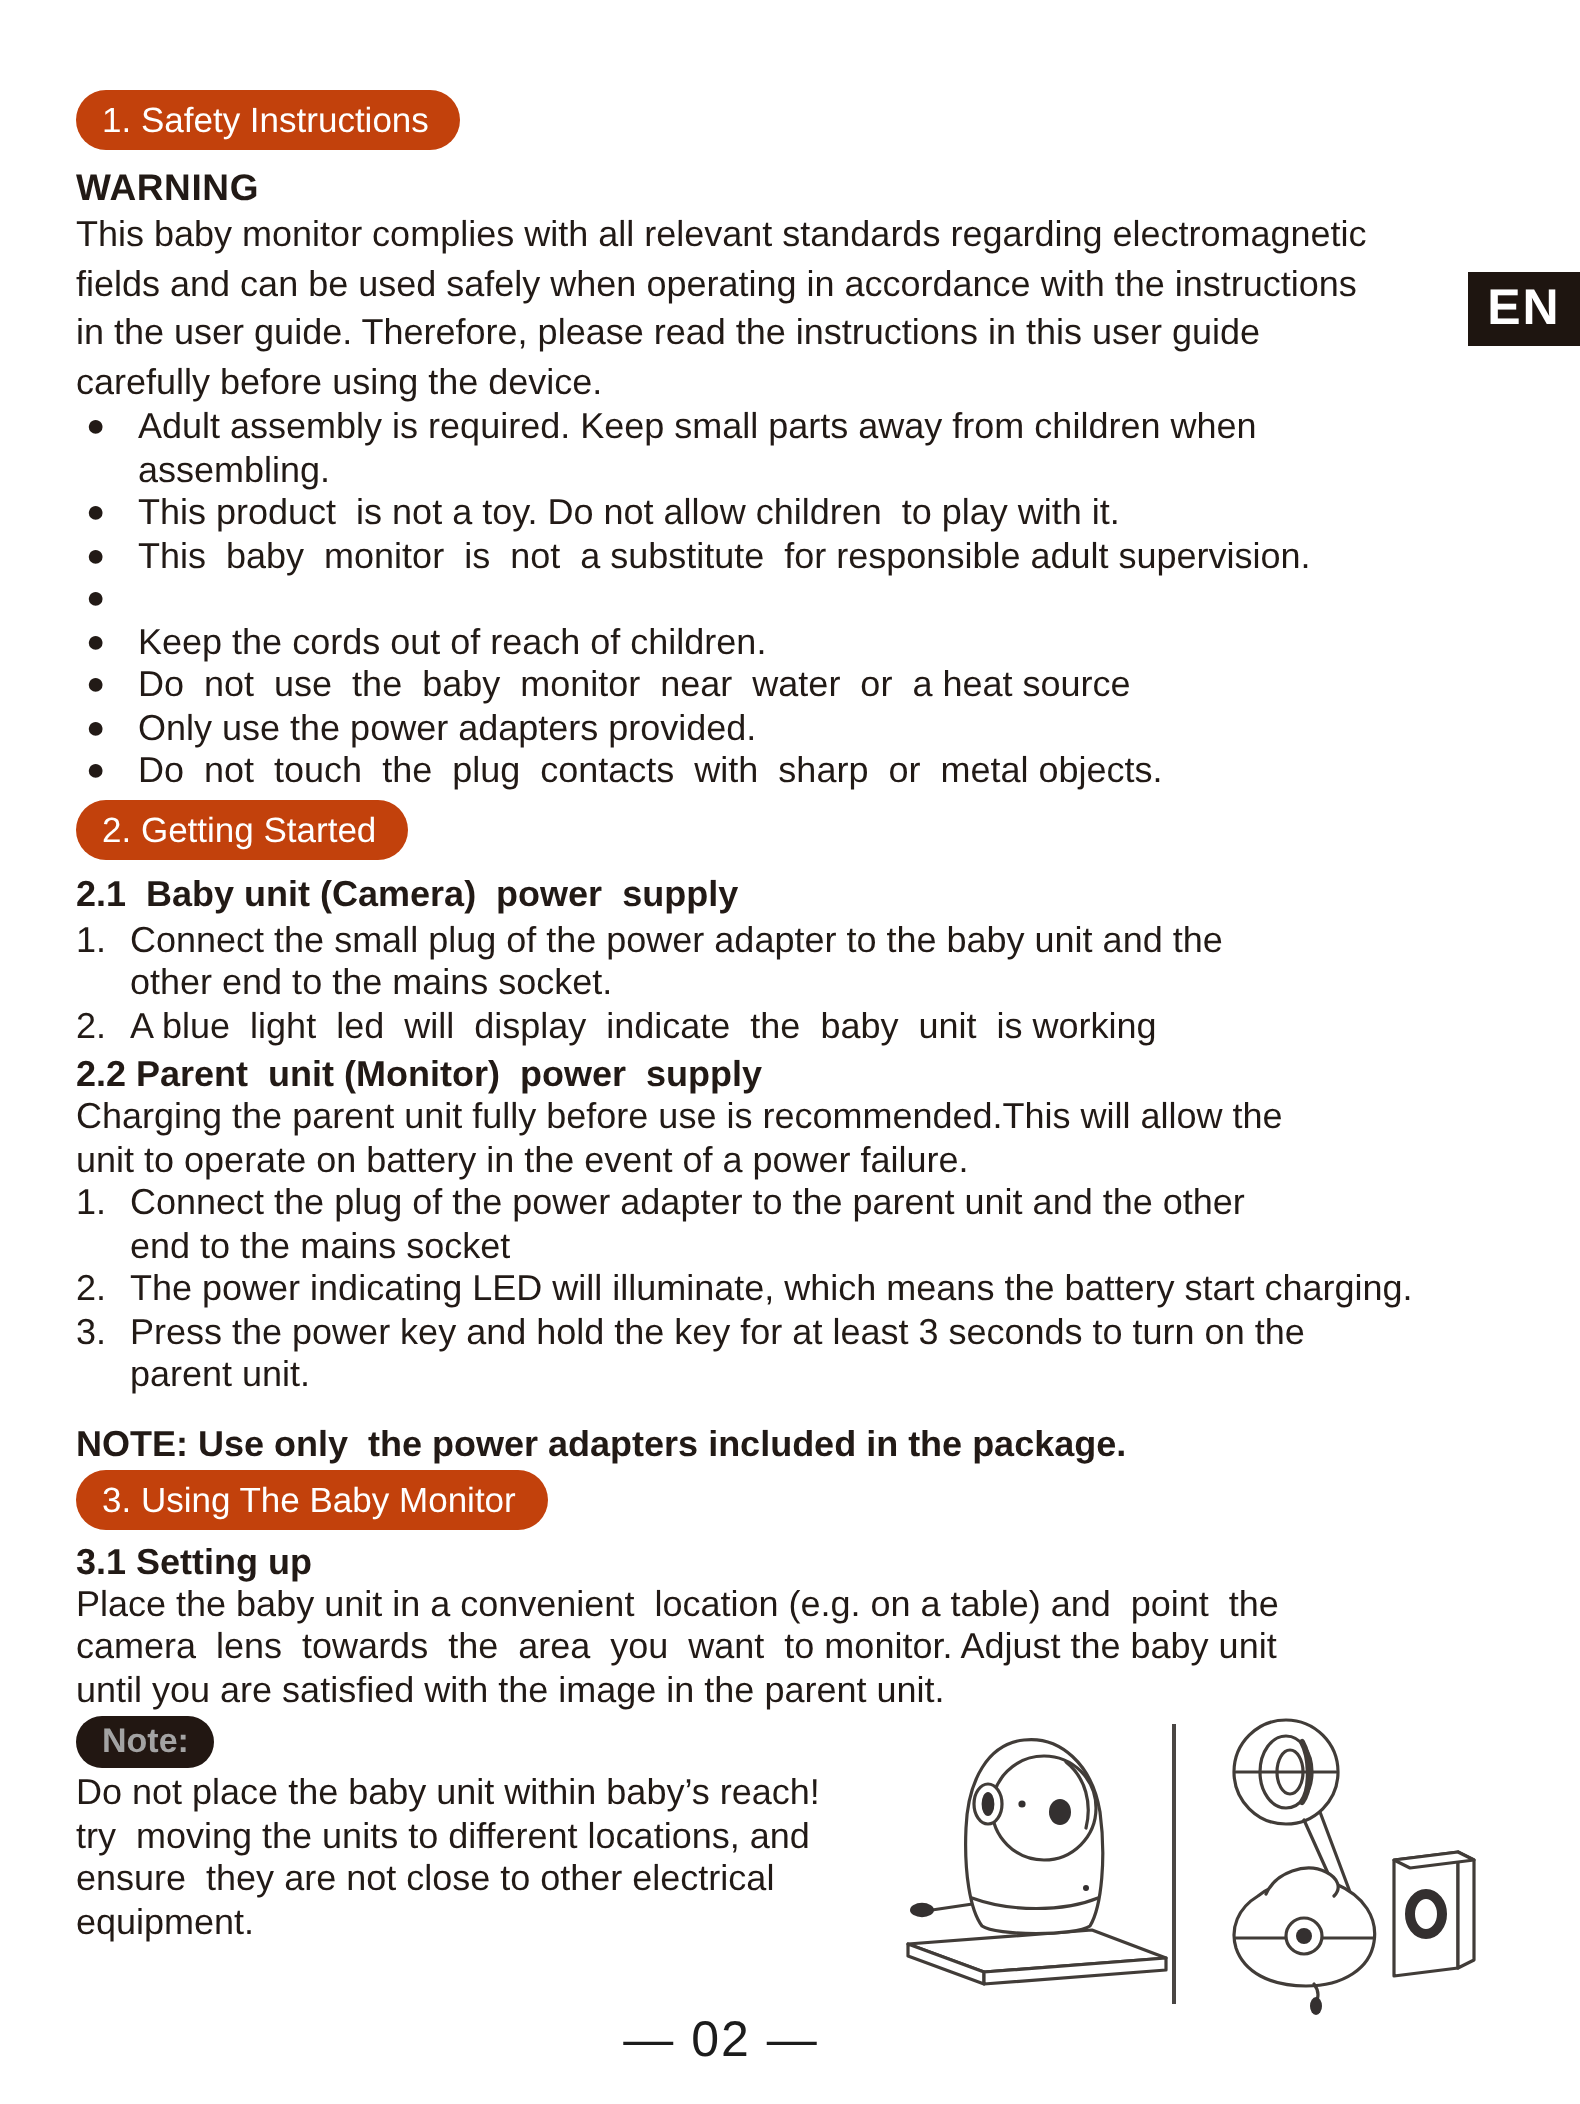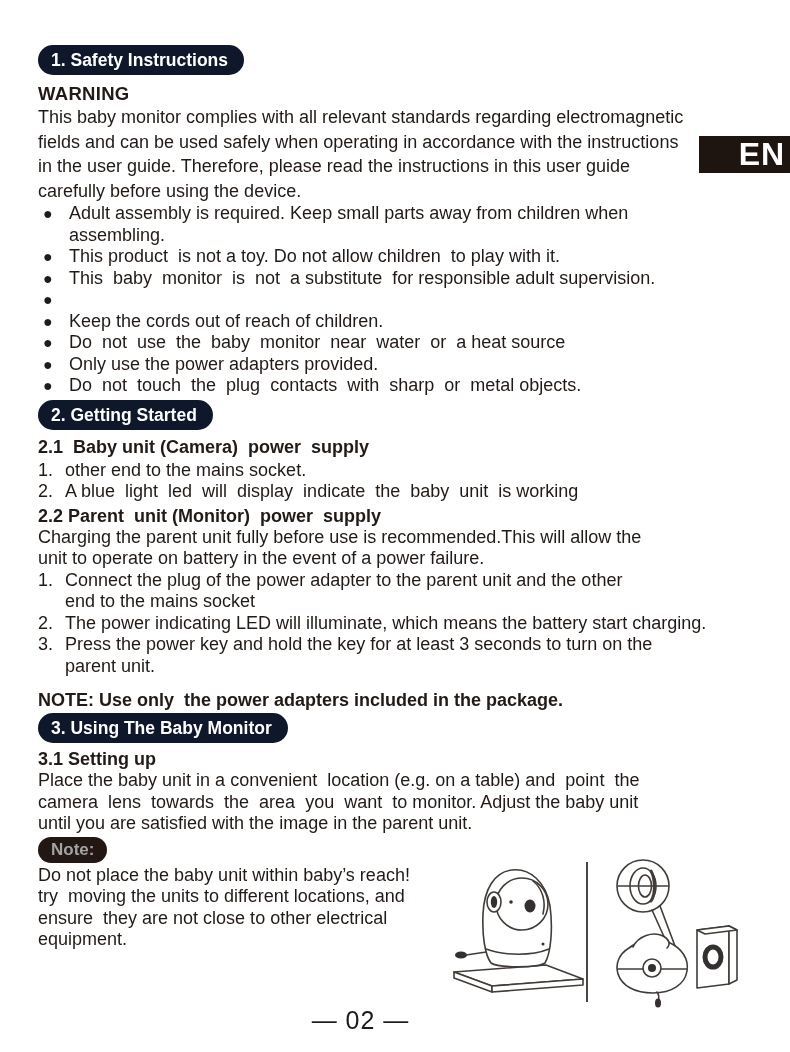--- a/index.html
+++ b/index.html
@@ -3,40 +3,40 @@
 <meta charset="utf-8">
 <style>
   html,body { margin:0; padding:0; background:#ffffff; }
   .page {
     position:relative; width:790px; height:1052px; background:#ffffff;
     font-family:"Liberation Sans","DejaVu Sans",sans-serif; color:#221a16;
     overflow:hidden;
   }
   .content { position:absolute; left:38px; top:0; width:714px; }
   .pill {
-    display:inline-block; background:#0f172a; color:#ffffff; font-weight:bold;
+    display:inline-block; background:#c2410c; color:#ffffff; font-weight:normal;
     font-size:17.5px; line-height:20px; padding:5px 16px 5px 13px; border-radius:16px;text-align:center;
   }
   .note-pill {
     display:inline-block; background:#221712; color:#a3a3a3; font-weight:bold;
     font-size:17px; line-height:20px; padding:3px 13px; border-radius:13px;
   }
   .h { font-weight:bold; font-size:18px; line-height:22px; white-space:pre;margin-top:12px; }
   .warning { font-size:18.5px; letter-spacing:.3px; }
   .ln { white-space:pre; font-size:18px; line-height:21.5px; }
   .intro .ln { line-height:24.5px; }
   .li { display:flex; }
   .mk { flex:none; width:26px; font-size:16px; line-height:21.5px; padding-left:5px; }
   .num { flex:none; width:27px; font-size:18px; line-height:21.5px; padding-left:0; }
   .mt45{margin-top:45px} .mt8{margin-top:8px} .mt6{margin-top:6px}
   .mt5{margin-top:5px} .mt3{margin-top:3px} .mt2{margin-top:2px} .mt0{margin-top:0}
   .lang-tab {
     position:absolute; right:0; top:136px; width:56px; height:37px; background:#1e1510;
-    color:#ffffff; font-weight:bold; font-size:32px; letter-spacing:1px;
-    display:flex; align-items:center; justify-content:center;padding-left:35px;
+    color:#ffffff; font-weight:bold; font-size:25px; letter-spacing:1px;
+    display:flex; align-items:center; justify-content:center;
   }
   .page-number {
     position:absolute; left:0; top:1006px; width:721px; text-align:center;
     font-size:25px; color:#1c1c1c; letter-spacing:1px;
   }
   .illo { position:absolute; left:450px; top:856px; width:340px; height:152px; }
   .illo svg { position:absolute; top:0; }
   .svg-a { left:0; }
   .svg-b { left:146px; }
   .divider { position:absolute; left:136px; top:6px; width:2px; height:140px; background:#4a4644; }
@@ -103,20 +103,21 @@
 
     <div class="mt3">
       <span class="pill">2. Getting Started</span>
     </div>
     <div class="h mt6">2.1  Baby unit (Camera)  power  supply</div>
 
     <div class="mt2">
       <div class="li">
         <span class="num ln">1.</span>
         <div>
+          <div class="ln">Connect the small plug of the power adapter to the baby unit and the</div>
           <div class="ln">other end to the mains socket.</div>
         </div>
       </div>
       <div class="li">
         <span class="num ln">2.</span>
         <div class="ln">A blue  light  led  will  display  indicate  the  baby  unit  is working</div>
       </div>
     </div>
 
     <div class="h mt2">2.2 Parent  unit (Monitor)  power  supply</div>

